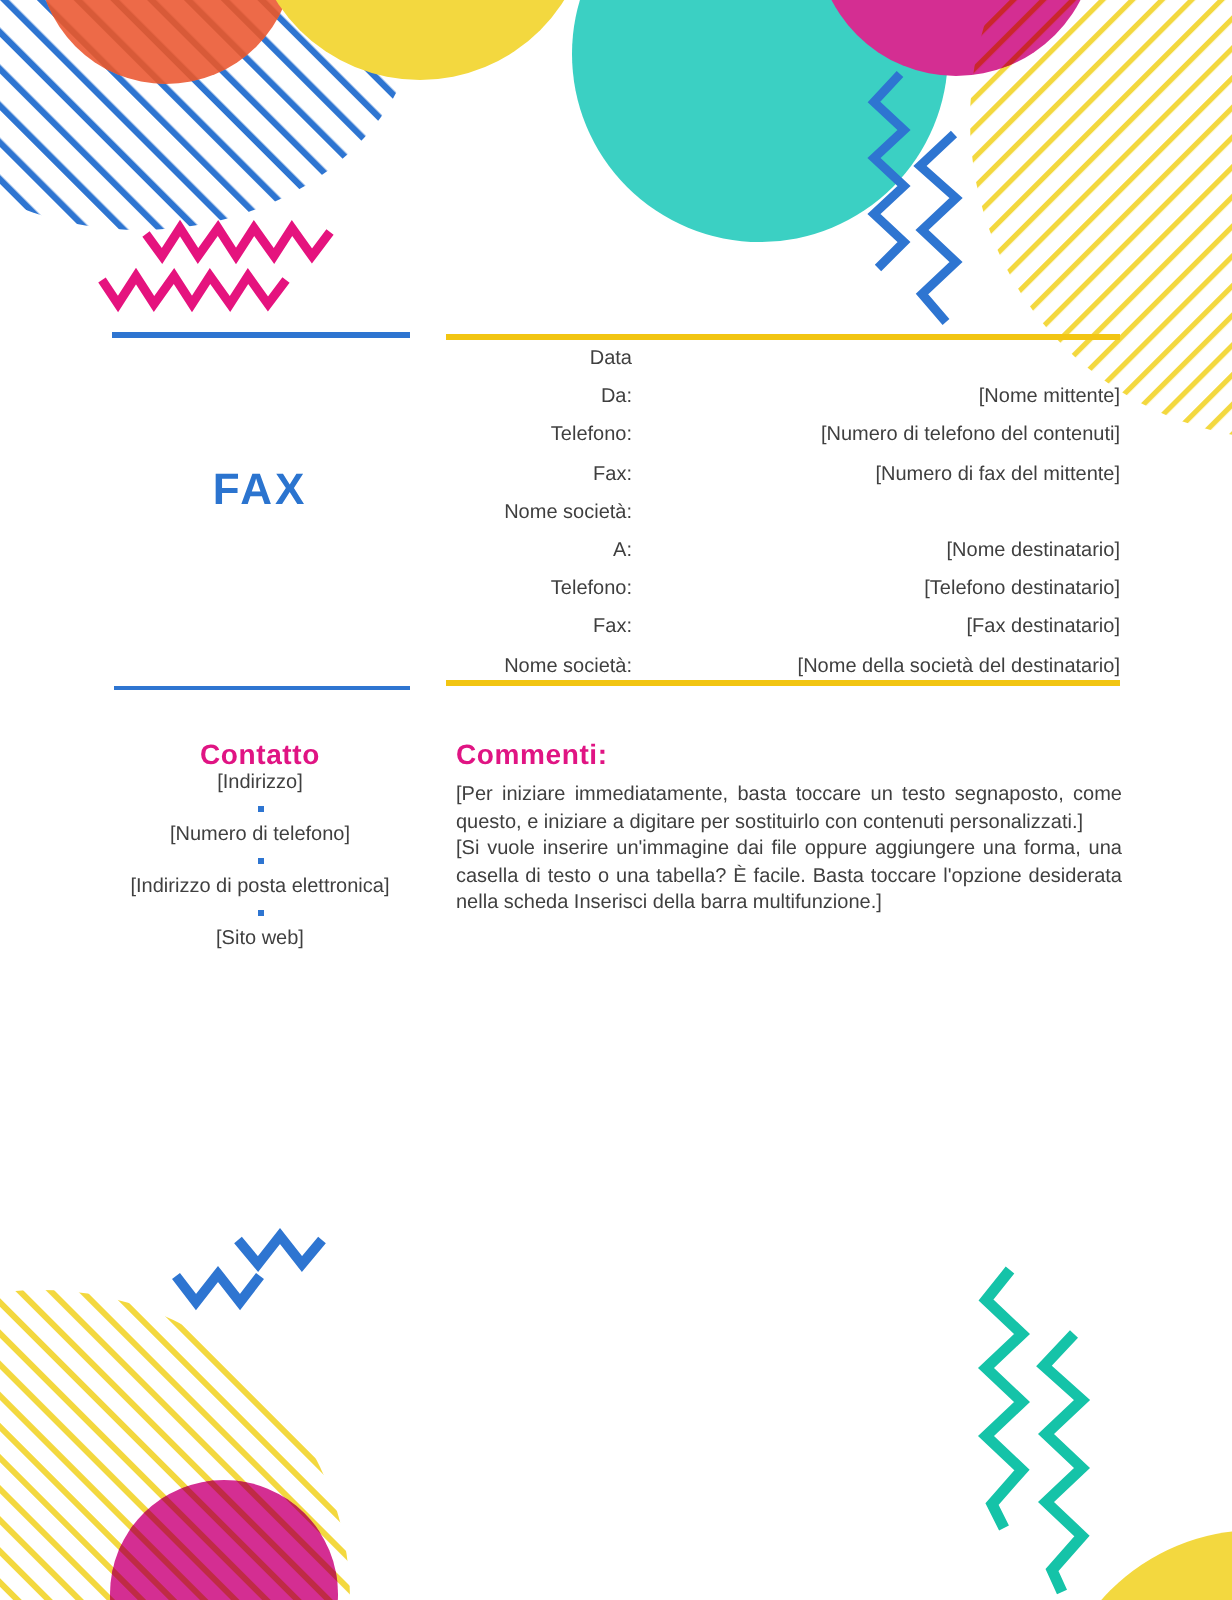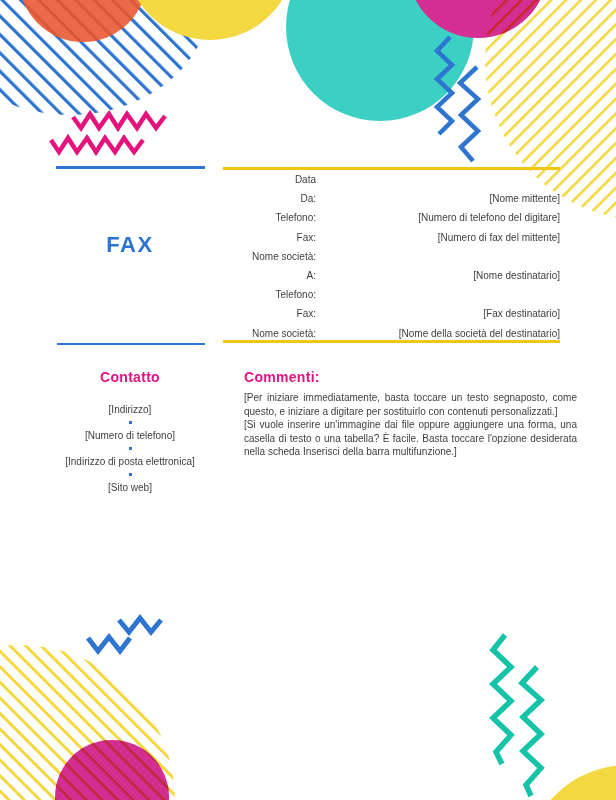--- a/index.html
+++ b/index.html
@@ -14,24 +14,24 @@
   .fax-title{
     position:absolute;left:40px;top:232px;width:180px;text-align:center;
     font-size:22px;font-weight:bold;letter-spacing:1.5px;color:#2b74cf;
   }
   .fax-table{position:absolute;left:228px;top:170px;width:332px;text-align:right;}
   .fax-table .row{display:flex;height:19.2px;line-height:19.2px;font-size:10px;}
   .fax-table .lbl{width:88px;flex:0 0 88px;}
   .fax-table .val{flex:1;margin-left:48px;}
   .contact{position:absolute;left:40px;top:369px;width:180px;text-align:center;}
   .contact-title{font-size:14px;font-weight:bold;color:#e01483;letter-spacing:.3px;}
-  .contact-items{margin-top:18px;display:flex;flex-direction:column;align-items:center;}
+  .contact-items{margin-top:0;display:flex;flex-direction:column;align-items:center;}
   .contact-item{font-size:10px;line-height:13px;}
   .dot{width:3px;height:3px;background:#2e75d1;margin:5px 0;}
-  .comments{position:absolute;left:244px;top:369px;width:333px;}
+  .comments{position:absolute;left:228px;top:369px;width:333px;}
   .comments-title{font-size:14px;font-weight:bold;color:#e01483;letter-spacing:.3px;}
   .comments p{margin:0;font-size:10px;line-height:13.6px;text-align:justify;color:#3f3f3f;}
   .comments p.p0{margin-top:6px;}
   .comments p.p1{}
 </style>
 </head>
 <body>
 
 <div class="page">
 
@@ -111,35 +111,36 @@
     <div class="row">
         <span class="lbl">Data</span>
         <span class="val"></span>
       </div>
     <div class="row">
         <span class="lbl">Da:</span>
         <span class="val">[Nome mittente]</span>
       </div>
     <div class="row">
         <span class="lbl">Telefono:</span>
-        <span class="val">[Numero di telefono del digitare]</span>
+        <span class="val">[Numero di telefono del contenuti]</span>
       </div>
     <div class="row">
         <span class="lbl">Fax:</span>
         <span class="val">[Numero di fax del mittente]</span>
       </div>
     <div class="row">
         <span class="lbl">Nome società:</span>
       </div>
     <div class="row">
         <span class="lbl">A:</span>
         <span class="val">[Nome destinatario]</span>
       </div>
     <div class="row">
         <span class="lbl">Telefono:</span>
+        <span class="val">[Telefono destinatario]</span>
       </div>
     <div class="row">
         <span class="lbl">Fax:</span>
         <span class="val">[Fax destinatario]</span>
       </div>
     <div class="row">
         <span class="lbl">Nome società:</span>
         <span class="val">[Nome della società del destinatario]</span>
       </div>
   </div>

